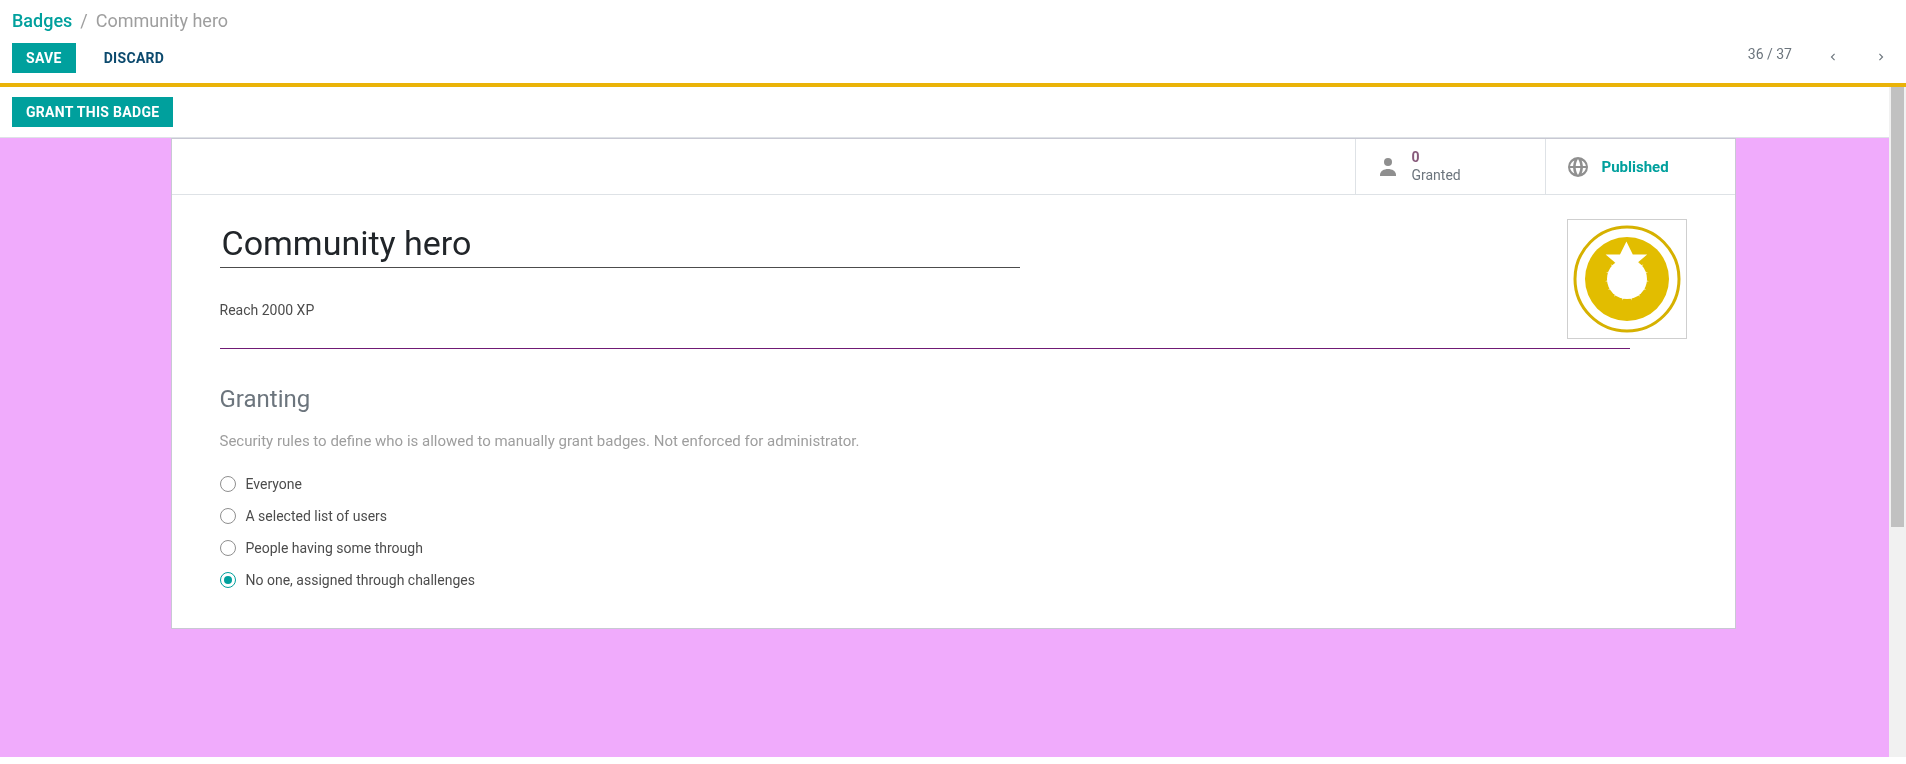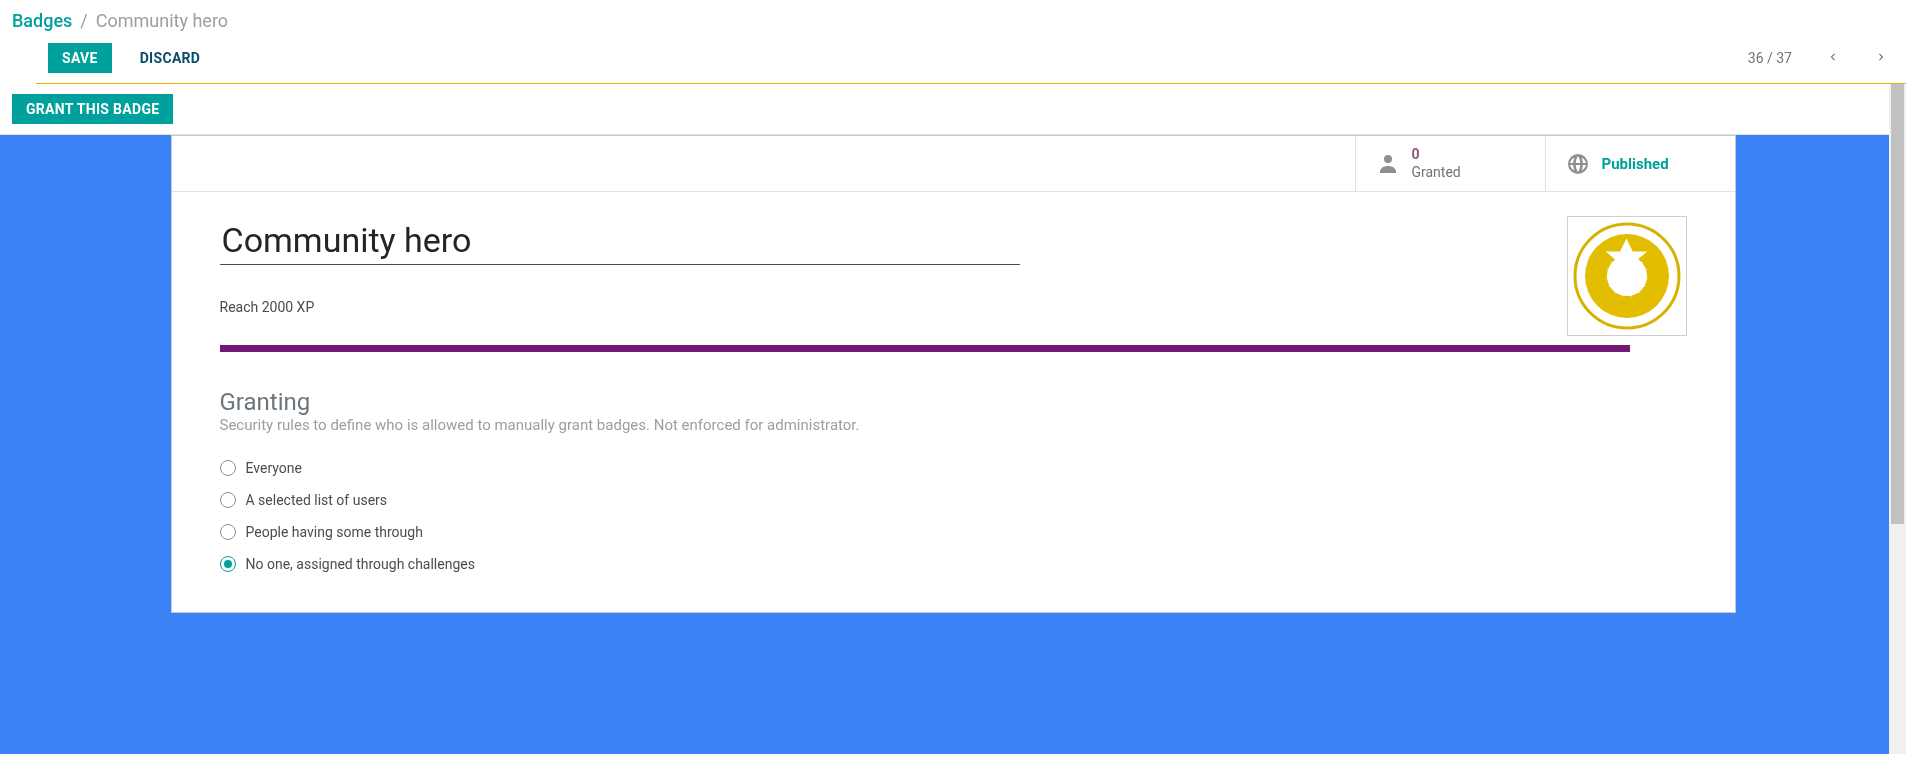--- a/index.html
+++ b/index.html
@@ -39,22 +39,21 @@
       color: #9e9e9e;
       font-size: 18px;
     }
 
     
     .action-bar {
       display: flex;
       justify-content: space-between;
       align-items: center;
       padding: 6px 12px 10px 12px;
-      border-bottom: 1px solid #eab308;
-      margin-left: 36px;
+      border-bottom: 4px solid #eab308;
     }
     .action-left {
       display: flex;
       align-items: center;
       gap: 14px;
     }
     .btn {
       border: none;
       padding: 7px 14px;
       font-size: 14px;
@@ -67,21 +66,21 @@
       background: #00a09d;
       color: #fff;
     }
     .btn-link {
       background: transparent;
       color: #0c4a6e;
       text-align: center;
     }
     .pager {
       display: flex;
-      align-items: center;
+      align-items: flex-start;
       gap: 22px;
       color: #6c757d;
     }
     .pager-text {
       margin-right: 6px;
     }
     .pager-btn {
       background: transparent;
       border: none;
       cursor: pointer;
@@ -90,21 +89,21 @@
     }
     .pager-btn svg {
       width: 14px;
       height: 14px;
       fill: #6c757d;
     }
 
     
     .content-scroll {
       position: relative;
-      background: #3b82f6;
+      background: #f0abfc;
       min-height: 670px;
     }
     .scrollbar-track {
       position: absolute;
       right: 0;
       top: 0;
       bottom: 0;
       width: 17px;
       background: #f1f1f1;
     }
@@ -206,36 +205,36 @@
       border-bottom: 1px solid #4c4c4c;
       outline: none;
       padding: 4px 2px;
       width: 800px;
       font-family: inherit;
       background: transparent;
     }
     .desc-row {
       margin-top: 34px;
       padding-bottom: 30px;
-      border-bottom: 7px solid #701a75;
+      border-bottom: 1px solid #701a75;
       width: 1410px;
     }
     .desc-text {
       color: #4c4c4c;
     }
 
     .section-title {
       font-size: 24px;
       color: #6c757d;
       font-weight: 400;
       margin-top: 36px;
     }
     .section-help {
       color: #9e9e9e;
-      margin-top: 0;
+      margin-top: 19px;
       font-size: 15px;
     }
 
     .grant-row {
       display: flex;
       margin-top: 26px;
     }
     .grant-label {
       font-weight: 700;
       color: #212529;

